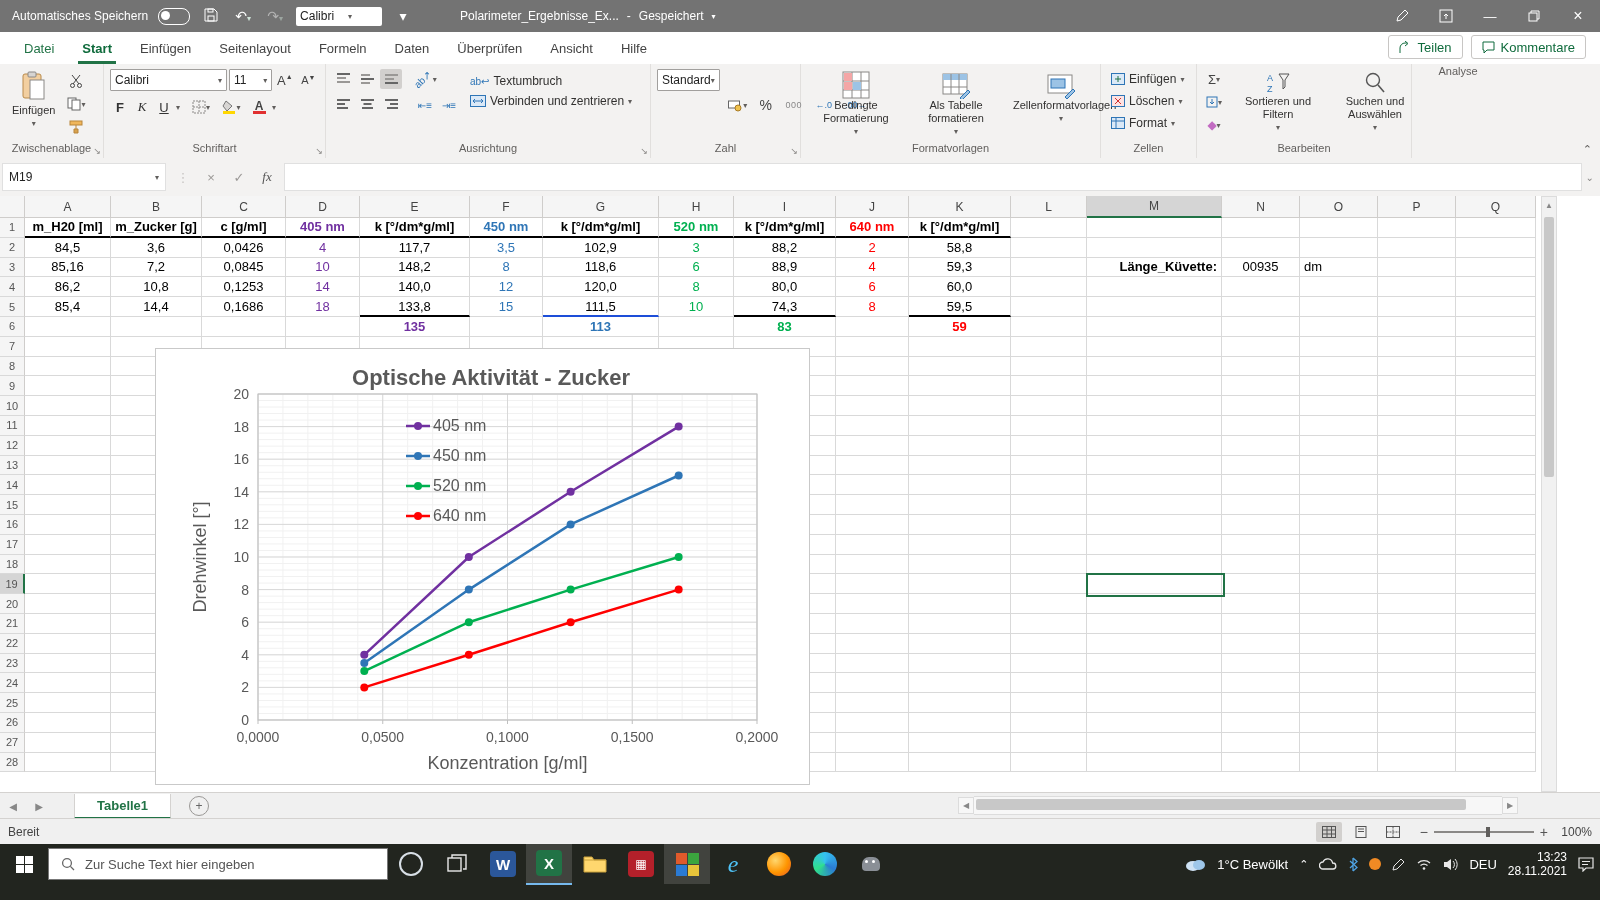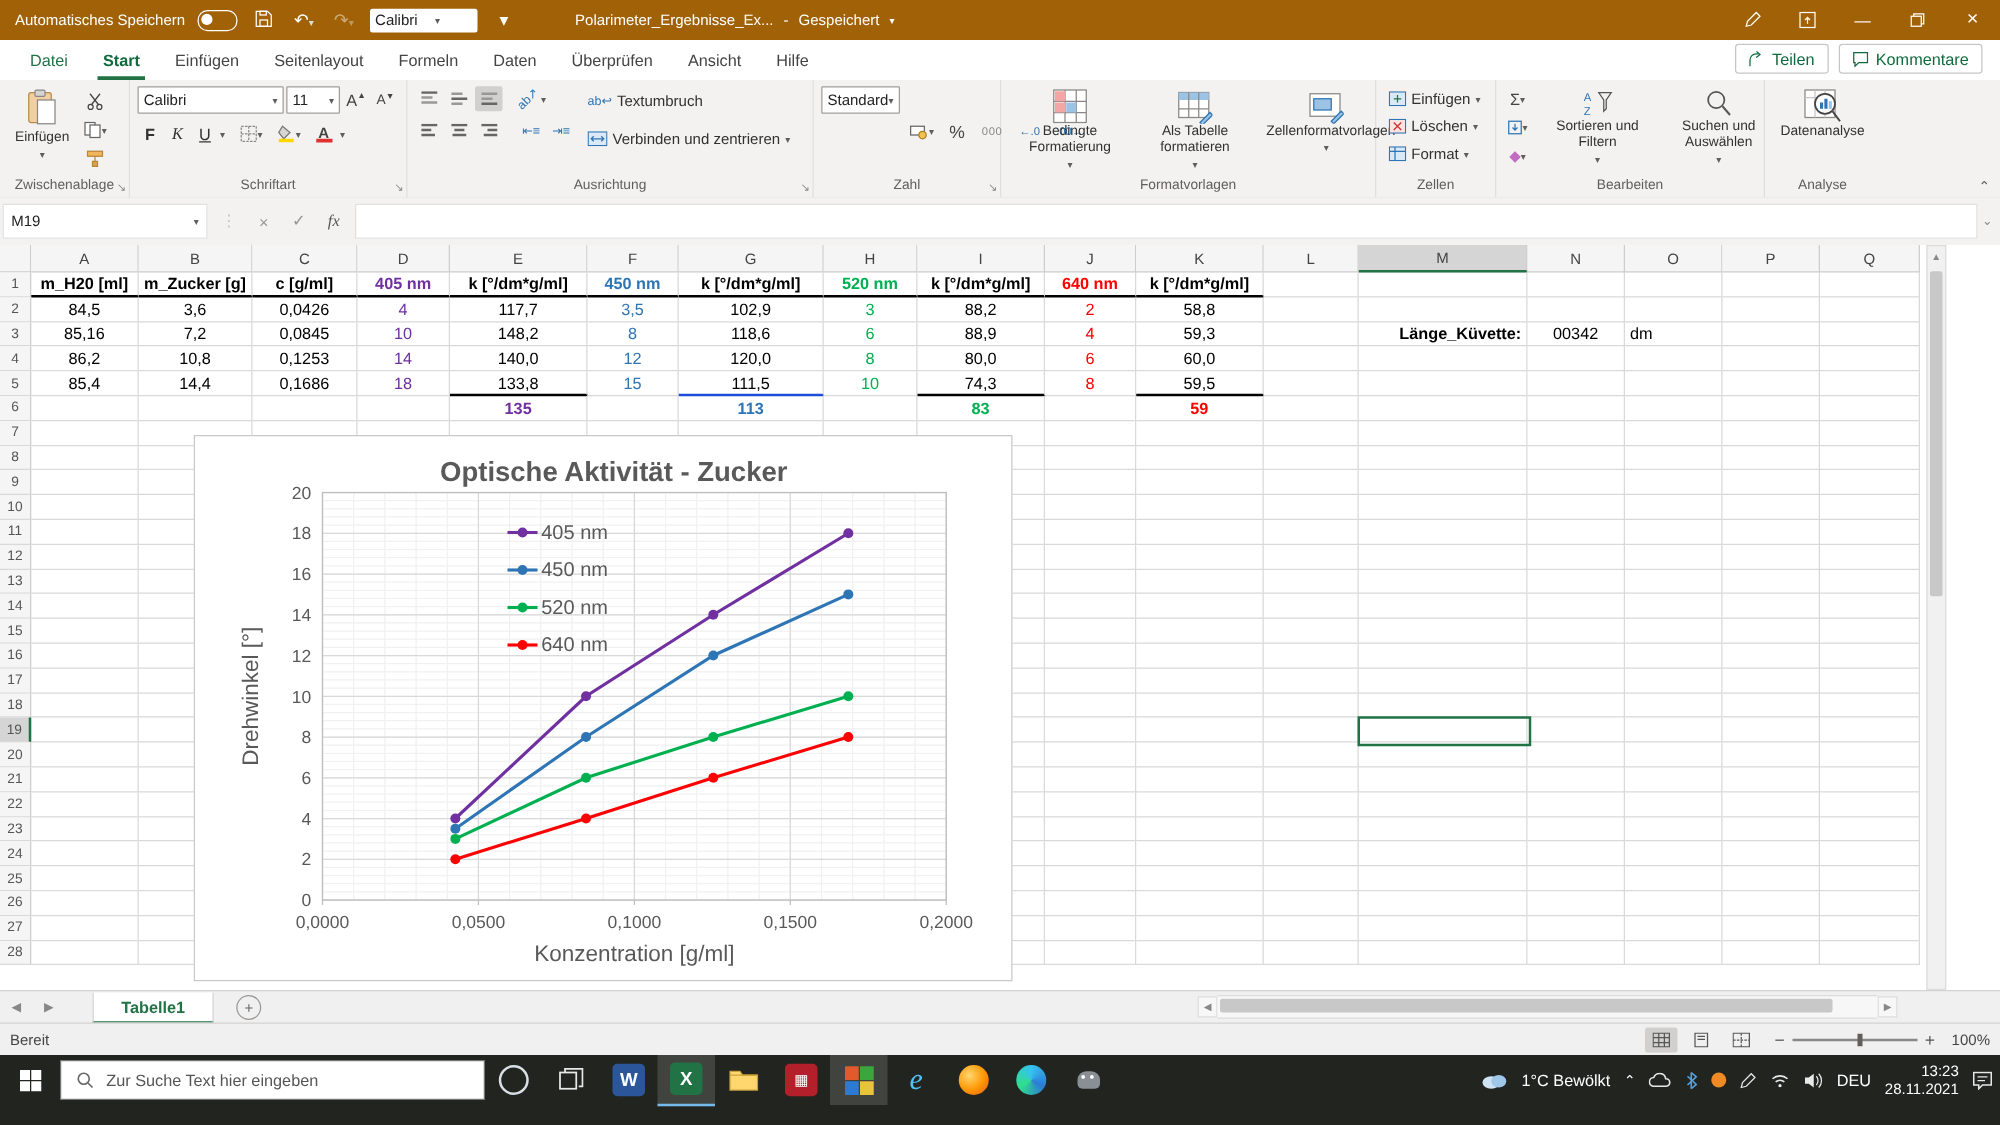--- a/index.html
+++ b/index.html
@@ -1,18 +1,18 @@
 <!DOCTYPE html>
 <html><head>
 <meta charset="utf-8">
 <style>
   html,body{margin:0;padding:0;width:1600px;height:900px;overflow:hidden;
     font-family:"Liberation Sans","DejaVu Sans",sans-serif;background:#fff;}
   
-  #titlebar{position:absolute;left:0;top:0;width:1600px;height:32px;background:#a16207;color:#fff;
+  #titlebar{position:absolute;left:0;top:0;width:1600px;height:32px;background:#737373;color:#fff;
     display:flex;align-items:center;font-size:12px;}
   .tb-left{display:flex;align-items:center;gap:10px;padding-left:12px;}
   .toggle{width:30px;height:15px;border:1px solid #fff;border-radius:8px;position:relative;}
   .toggle .knob{position:absolute;left:2px;top:2px;width:9px;height:9px;background:#fff;border-radius:50%;}
   .tb-ic{width:22px;text-align:center;font-size:14px;cursor:default;}
   .qat-font{background:#fff;color:#222;border-radius:2px;height:19px;display:flex;align-items:center;
     padding:0 4px;gap:14px;font-size:12px;min-width:78px;}
   .tb-title{margin-left:46px;display:flex;gap:8px;align-items:center;white-space:nowrap;}
   #tb-search{position:absolute;left:690px;top:5px;width:408px;height:22px;background:#a9cbb9;border-radius:2px;
     display:flex;align-items:center;gap:8px;padding-left:10px;color:#11331f;font-size:12px;}
@@ -328,21 +328,21 @@
               <svg class="alignsvg" width="13" height="12" viewBox="0 0 13 12">
                 <rect y="0" width="13" height="2" fill="#666"></rect>
                 <rect x="5" y="4" width="8" height="2" fill="#666"></rect>
                 <rect x="2" y="8" width="11" height="2" fill="#666"></rect>
               </svg>
             </span>
           <span class="sbtn" style="margin-left:10px;font-size:10px;color:#2e75b6">⇤≡</span>
           <span class="sbtn" style="font-size:10px;color:#2e75b6">⇥≡</span>
         </div>
       </div>
-      <div class="smallcol" style="gap:10px;margin-top:2px">
+      <div class="smallcol" style="gap:0;margin-top:2px">
         <div class="cellrow">
           <span style="font-size:10px;color:#2e75b6">ab↩</span>
           <span>Textumbruch</span>
         </div>
         <div class="cellrow">
           <svg width="16" height="12" viewBox="0 0 16 12">
               <rect x="0.5" y="0.5" width="15" height="11" fill="#dbe9f7" stroke="#2e75b6"></rect>
               <path d="M3 6h10M5 4L3 6l2 2M11 4l2 2-2 2" fill="none" stroke="#2e75b6"></path>
             </svg>
           <span>Verbinden und zentrieren</span>
@@ -484,36 +484,20 @@
             <line x1="15" y1="14" x2="21" y2="21" stroke="#555" stroke-width="1.6"></line>
           </svg>
         <span style="width:76px">Suchen und Auswählen</span>
         <span class="chev">▾</span>
       </div>
     </div>
     <div class="glabel">Bearbeiten</div>
   </div>
 
   <div class="rgroup" style="width:92px;border-right:none">
-    <div class="gcontent" style="justify-content:center">
-      <div class="vbtn">
-        <svg width="30" height="28" viewBox="0 0 30 28">
-            <rect x="1" y="1" width="24" height="22" fill="#fff" stroke="#8a8886"></rect>
-            <line x1="1" y1="7" x2="25" y2="7" stroke="#c8c6c4"></line>
-            <line x1="9" y1="1" x2="9" y2="23" stroke="#c8c6c4"></line>
-            <line x1="17" y1="1" x2="17" y2="23" stroke="#c8c6c4"></line>
-            <circle cx="17" cy="12" r="8" fill="#fff" stroke="#444" stroke-width="1.4"></circle>
-            <rect x="13" y="11" width="2.5" height="5" fill="#2e75b6"></rect>
-            <rect x="16.5" y="8" width="2.5" height="8" fill="#2e75b6"></rect>
-            <rect x="20" y="10" width="2.5" height="6" fill="#9cc3e5"></rect>
-            <line x1="23" y1="18" x2="29" y2="26" stroke="#444" stroke-width="1.6"></line>
-          </svg>
-        <span>Datenanalyse</span>
-      </div>
-    </div>
     <div class="glabel">Analyse</div>
   </div>
   <span id="ribbon-collapse">⌃</span>
 </div>
 
 <div id="formulabar">
   <div class="namebox">
     <span>M19</span>
       <span class="chev">▾</span>
   </div>
@@ -596,21 +580,21 @@
       <div class="cell" style="width:74px;color:#7030A0;">10</div>
       <div class="cell" style="width:110px;color:#000;">148,2</div>
       <div class="cell" style="width:73px;color:#2E75B6;">8</div>
       <div class="cell" style="width:116px;color:#000;">118,6</div>
       <div class="cell" style="width:75px;color:#00B050;">6</div>
       <div class="cell" style="width:102px;color:#000;">88,9</div>
       <div class="cell" style="width:73px;color:#FF0000;">4</div>
       <div class="cell" style="width:102px;color:#000;">59,3</div>
       <div class="cell" style="width:76px;"></div>
       <div class="cell" style="width:135px;font-weight:bold;justify-content:flex-end;padding:0 4px;">Länge_Küvette:</div>
-      <div class="cell" style="width:78px;">00342</div>
+      <div class="cell" style="width:78px;">00935</div>
       <div class="cell" style="width:78px;justify-content:flex-start;padding:0 4px;">dm</div>
       <div class="cell" style="width:78px;"></div>
       <div class="cell" style="width:80px;"></div>
     </div>
     <div class="gridrow" style="height:19.8px">
       <div class="rh">4</div>
       <div class="cell" style="width:86px;color:#000;">86,2</div>
       <div class="cell" style="width:91px;color:#000;">10,8</div>
       <div class="cell" style="width:84px;color:#000;">0,1253</div>
       <div class="cell" style="width:74px;color:#7030A0;">14</div>

